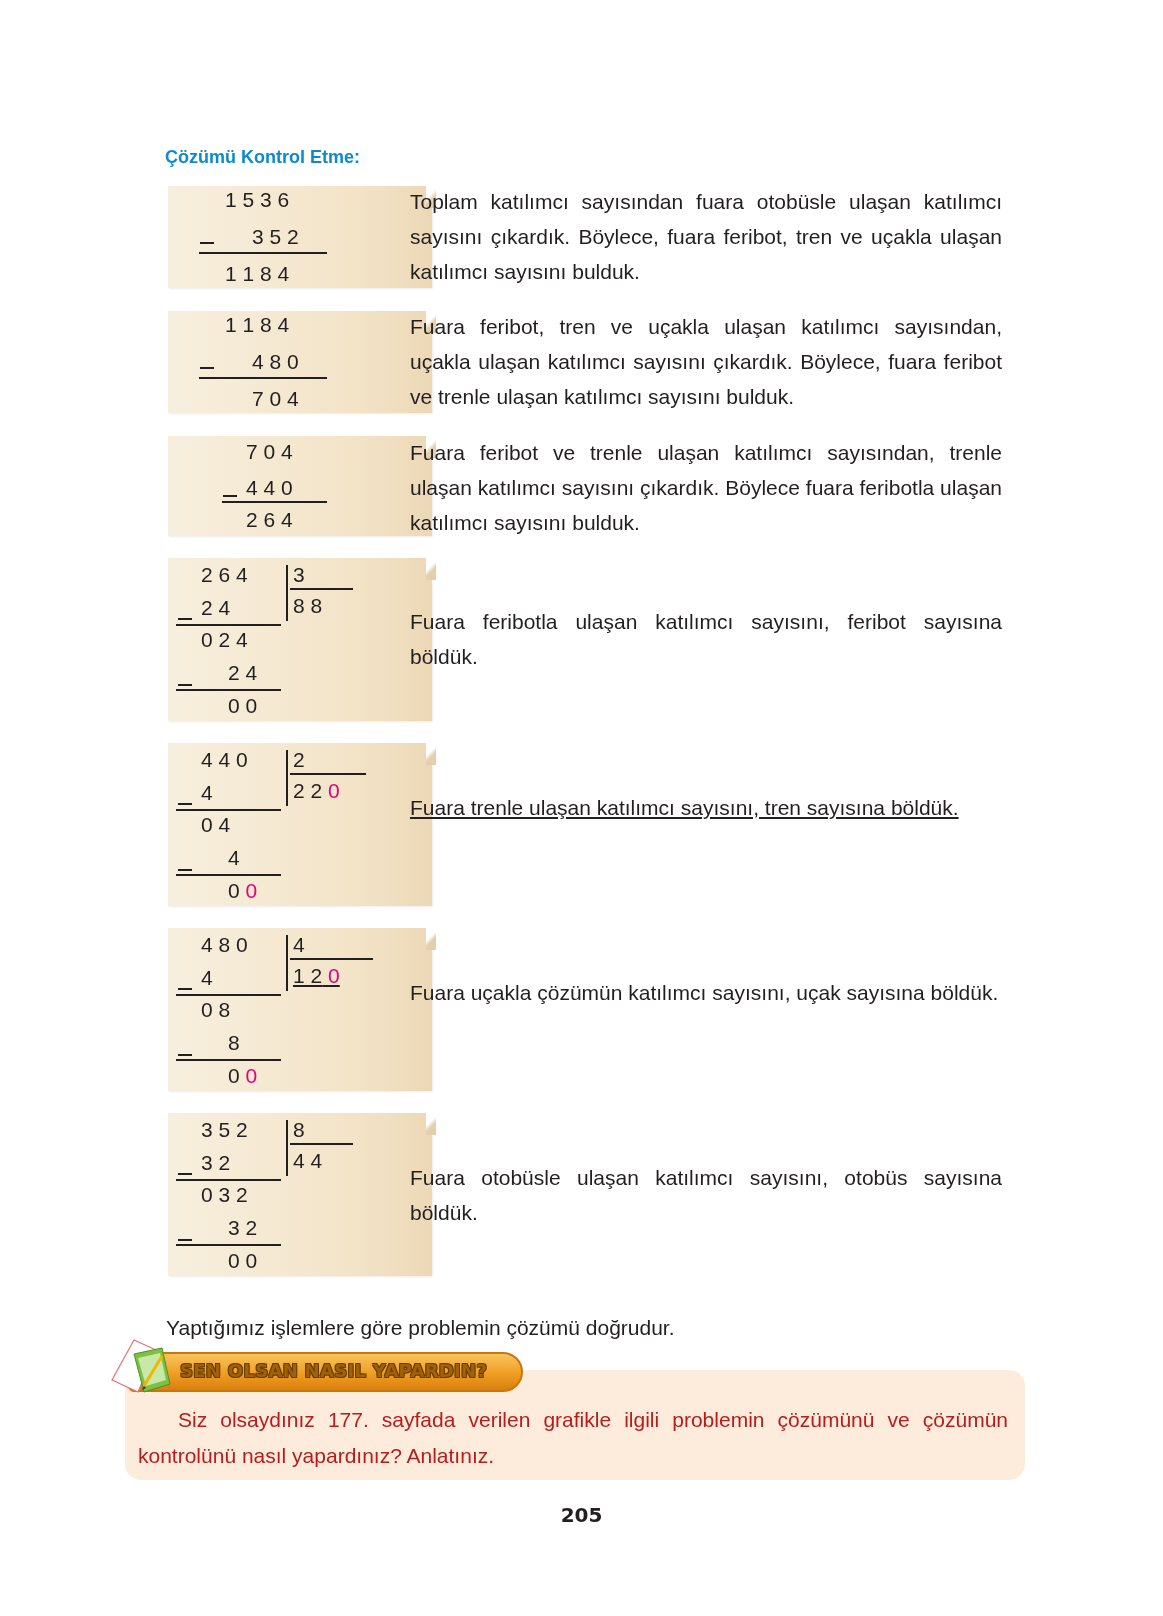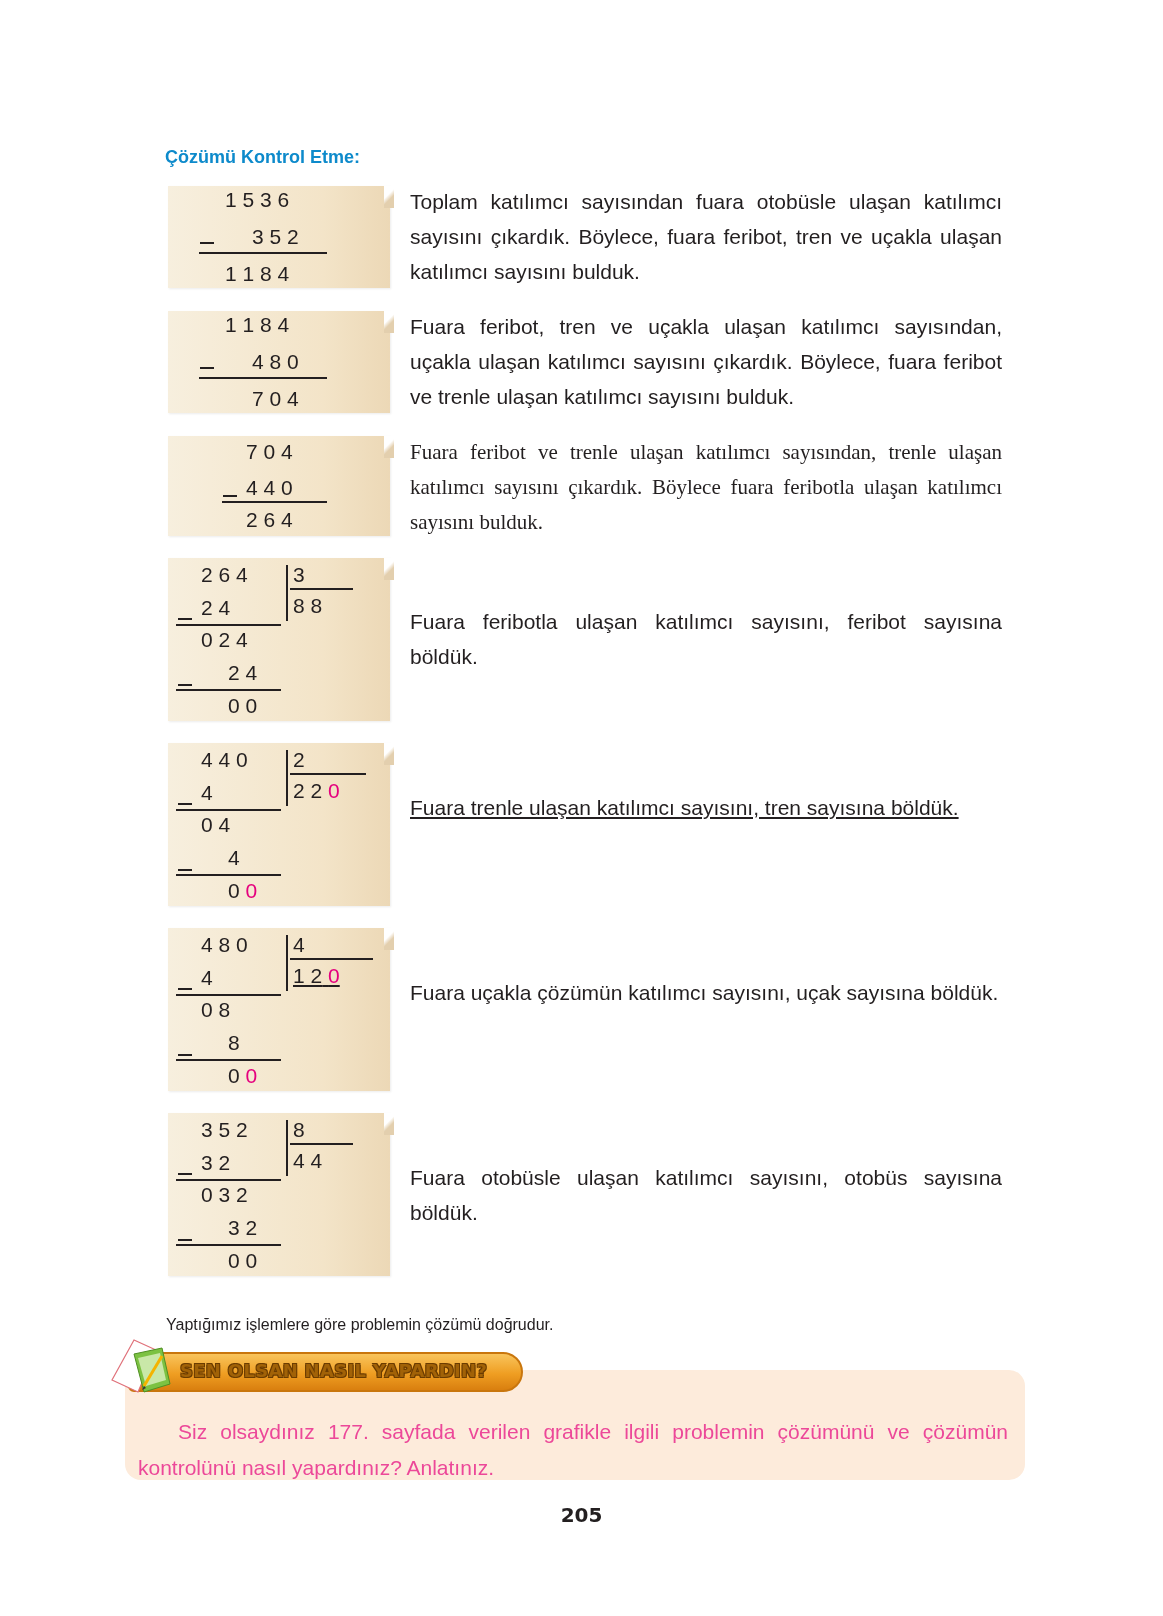--- a/index.html
+++ b/index.html
@@ -5,63 +5,63 @@
   * { box-sizing: border-box; margin: 0; padding: 0; }
   html, body { width: 1163px; height: 1616px; background: #ffffff; }
   body { position: relative; font-family: "Liberation Sans", sans-serif; color: #231f20; overflow: hidden; }
 
   .heading {
     position: absolute; left: 165px; top: 147px;
     font-size: 18px; font-weight: bold; color: #0d8acb;
   }
 
   .card {
-    position: absolute; left: 168px; width: 222px;
+    position: absolute; left: 168px; width: 264px;
     background: linear-gradient(90deg, #f7efde 0%, #f3e4c8 70%, #ecd8b6 100%);
     box-shadow: 1px 1px 2px rgba(0,0,0,0.08);
   }
   .card::after {
     content: ""; position: absolute; right: -4px; top: 0; width: 10px; height: 22px;
     background: linear-gradient(135deg, #ffffff 40%, #e3cfae 60%);
   }
 
   .num { position: absolute; font-size: 21px; letter-spacing: 0; white-space: pre; color: #231f20; }
   .pink { color: #e5007e; }
   .hline { position: absolute; height: 1.5px; background: #231f20; }
   .vline { position: absolute; width: 1.5px; background: #231f20; }
   .minus { position: absolute; width: 14px; height: 1.5px; background: #231f20; }
 
   .desc {
     position: absolute; left: 410px; width: 592px;
     font-size: 21px; line-height: 35px; text-align: justify; color: #231f20;
   }
 
   .conclusion {
-    position: absolute; left: 166px; top: 1316px; font-size: 16px; color: #231f20;
+    position: absolute; left: 166px; top: 1316px; font-size: 21px; color: #231f20;
   }
 
   .task-box {
     position: absolute; left: 125px; top: 1370px; width: 900px; height: 110px;
     background: #fdebdb; border-radius: 16px;
   }
   .task-banner {
     position: absolute; left: 128px; top: 1352px; width: 395px; height: 40px;
     background: linear-gradient(180deg, #f9c45c 0%, #ef9e22 55%, #d97f0f 100%);
     border-radius: 6px 20px 20px 6px; border: 2px solid #c9760d;
   }
   .task-banner-label {
     position: absolute; left: 180px; top: 1360px;
     font-family: "DejaVu Sans", sans-serif; font-weight: bold; font-size: 18px;
     color: #a16207; letter-spacing: 0.3px;
     text-shadow: -1px -1px 0 #6b3c00, 1px -1px 0 #6b3c00, -1px 1px 0 #6b3c00, 1px 1px 0 #6b3c00;
   }
   .book-icon { position: absolute; left: 104px; top: 1336px; width: 80px; height: 62px; }
   .task-text {
     position: absolute; left: 138px; top: 1402px; width: 870px;
-    font-size: 21px; line-height: 36px; text-indent: 40px; text-align: justify; color: #ec4899; margin-top: 12px;
+    font-size: 21px; line-height: 36px; text-indent: 40px; text-align: justify; color: #b91c1c;
   }
 
   .page-number {
     position: absolute; left: 0; width: 1163px; top: 1503px; text-align: center;
     font-family: "DejaVu Sans", sans-serif; font-weight: bold; font-size: 20px; color: #231f20;
   }
 </style>
 </head>
 <body>
 
@@ -85,21 +85,21 @@
 </div>
 <div class="desc" style="top:309px;">Fuara feribot, tren ve uçakla ulaşan katılımcı sayısından, uçakla ulaşan katılımcı sayısını çıkardık. Böylece, fuara feribot ve trenle ulaşan katılımcı sayısını bulduk.</div>
 
 <div class="card" style="top:436px;height:100px;">
   <span class="num" style="left:78px;top:4px;">7 0 4</span>
   <span class="minus" style="left:55px;top:59px;"></span>
   <span class="num" style="left:78px;top:40px;">4 4 0</span>
   <span class="hline" style="left:54px;top:65px;width:105px;"></span>
   <span class="num" style="left:78px;top:72px;">2 6 4</span>
 </div>
-<div class="desc" style="top:435px;font-family:Liberation Serif, serif;">Fuara feribot ve trenle ulaşan katılımcı sayısından, trenle ulaşan katılımcı sayısını çıkardık. Böylece fuara feribotla ulaşan katılımcı sayısını bulduk.</div>
+<div class="desc" style="top:435px;">Fuara feribot ve trenle ulaşan katılımcı sayısından, trenle ulaşan katılımcı sayısını çıkardık. Böylece fuara feribotla ulaşan katılımcı sayısını bulduk.</div>
 
 <div class="card" style="top:558px;height:163px;">
   <span class="num" style="left:33px;top:5px;">2 6 4</span>
   <span class="vline" style="left:118px;top:7px;height:56px;"></span>
   <span class="num" style="left:125px;top:5px;">3</span>
   <span class="hline" style="left:122px;top:30px;width:63px;"></span>
   <span class="num" style="left:125px;top:36px;"><span>8 8</span></span>
   <span class="minus" style="left:10px;top:60px;"></span>
   <span class="num" style="left:33px;top:38px;">2 4</span>
   <span class="hline" style="left:8px;top:66px;width:105px;"></span>

